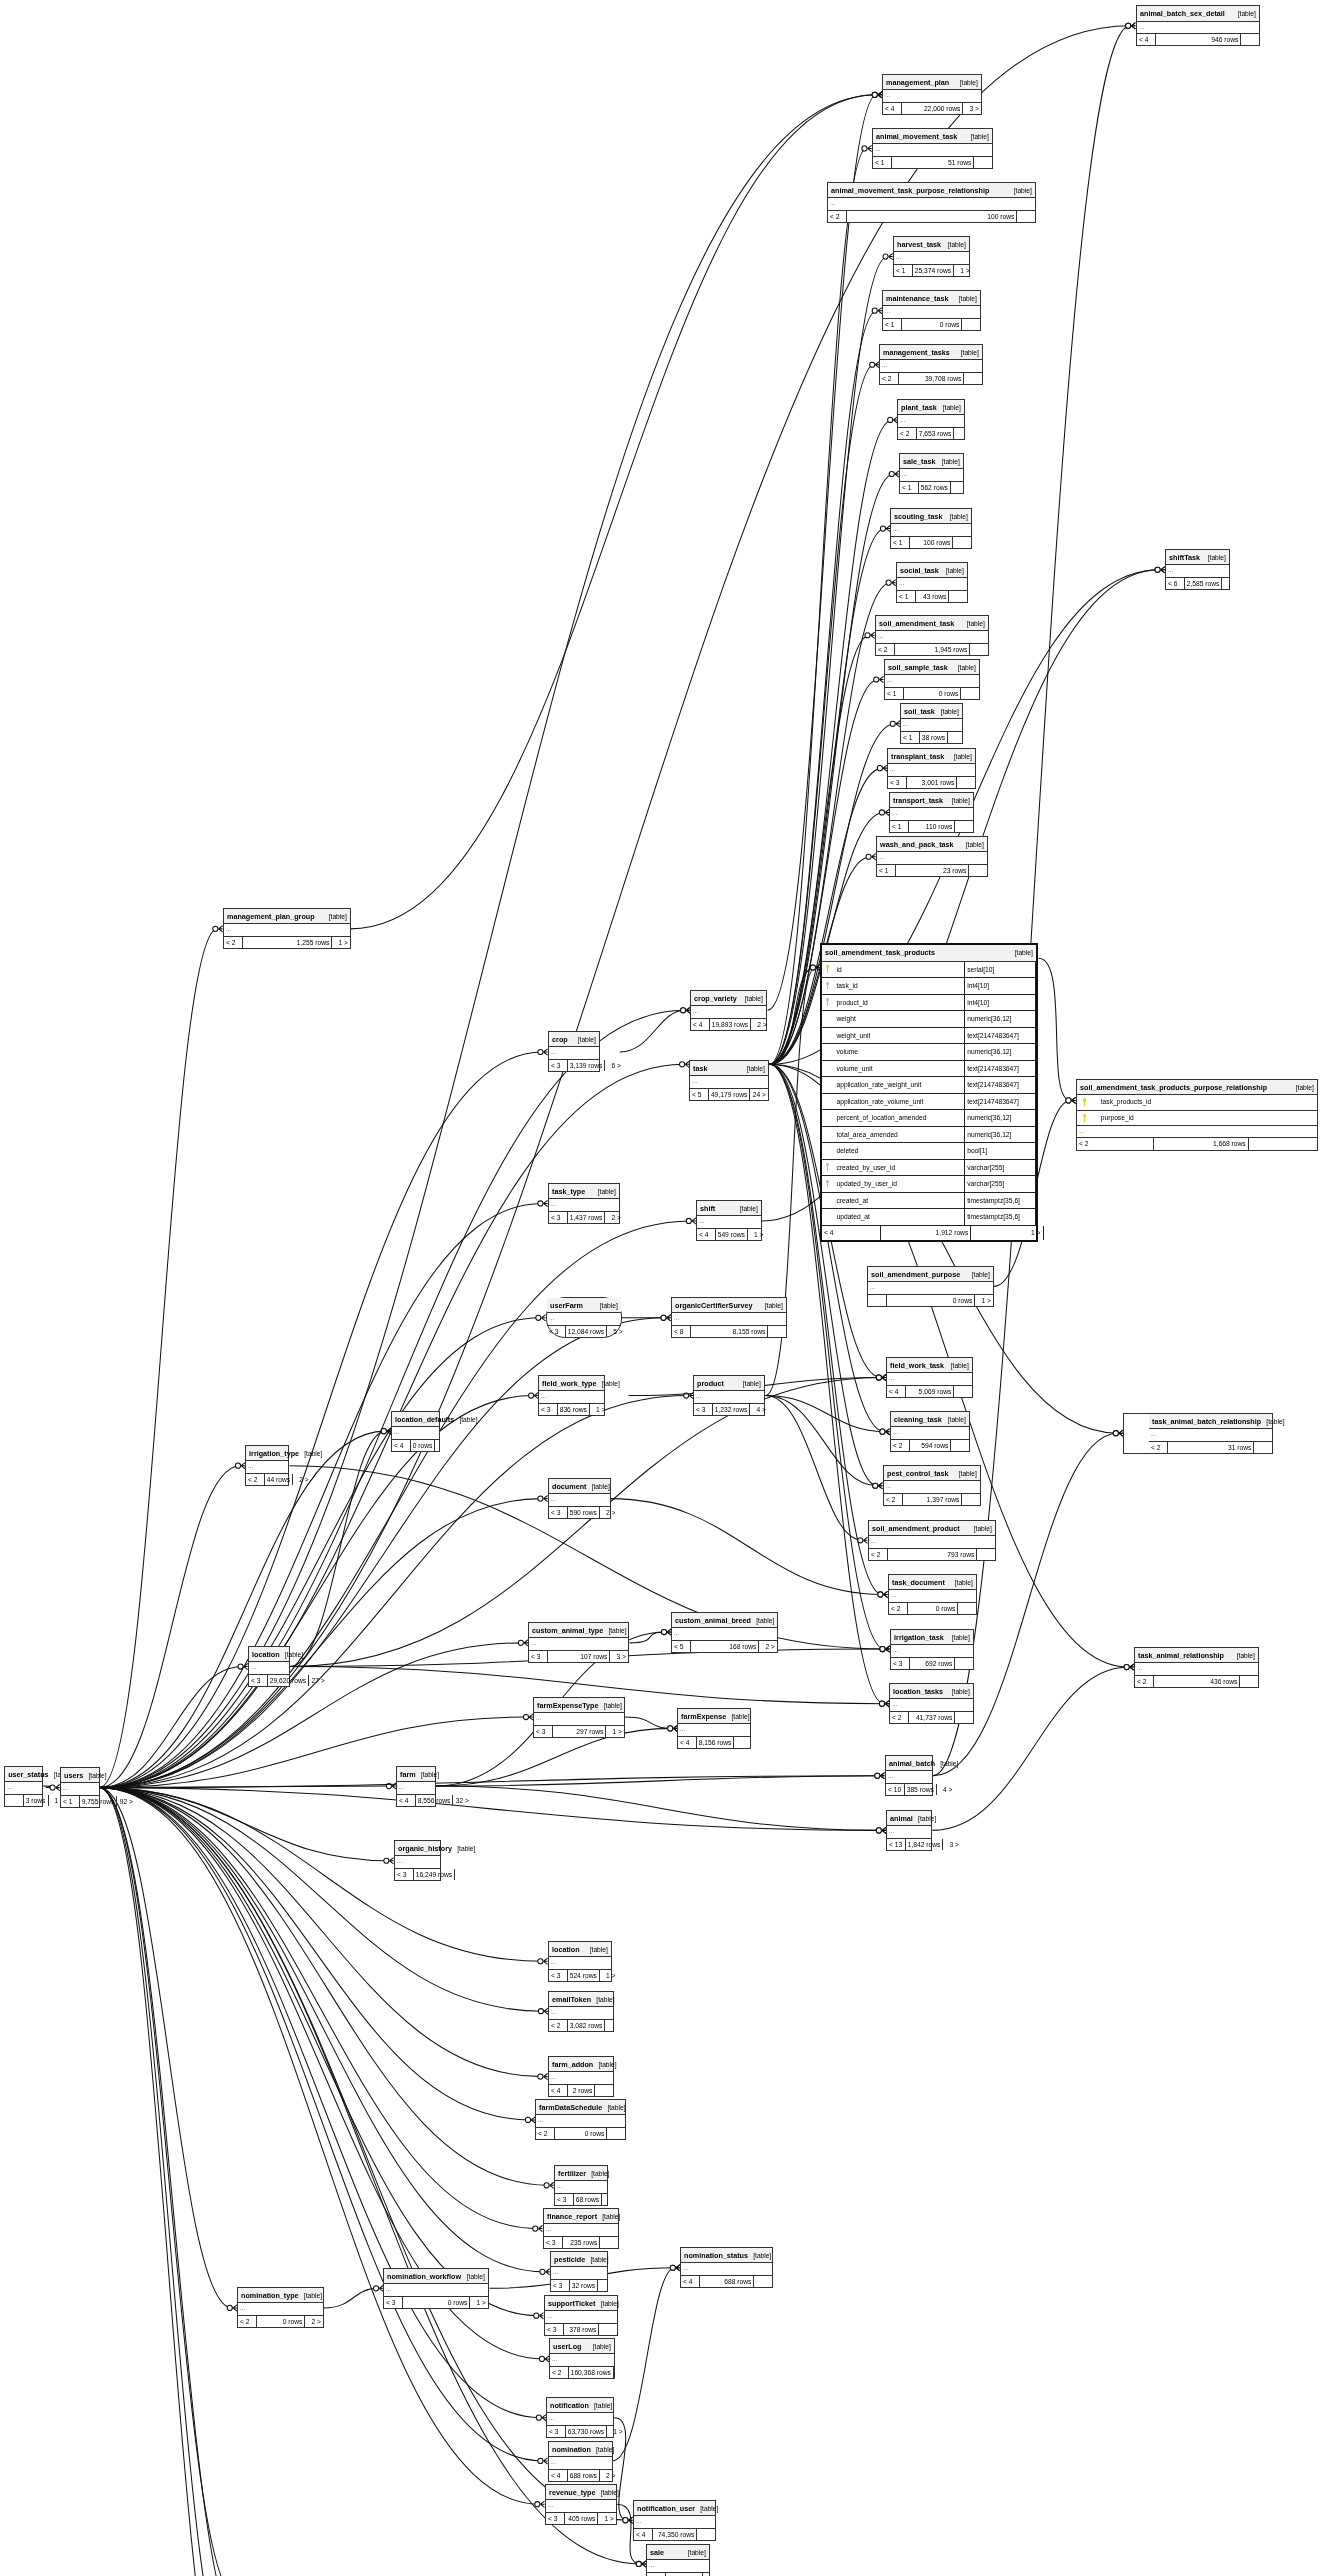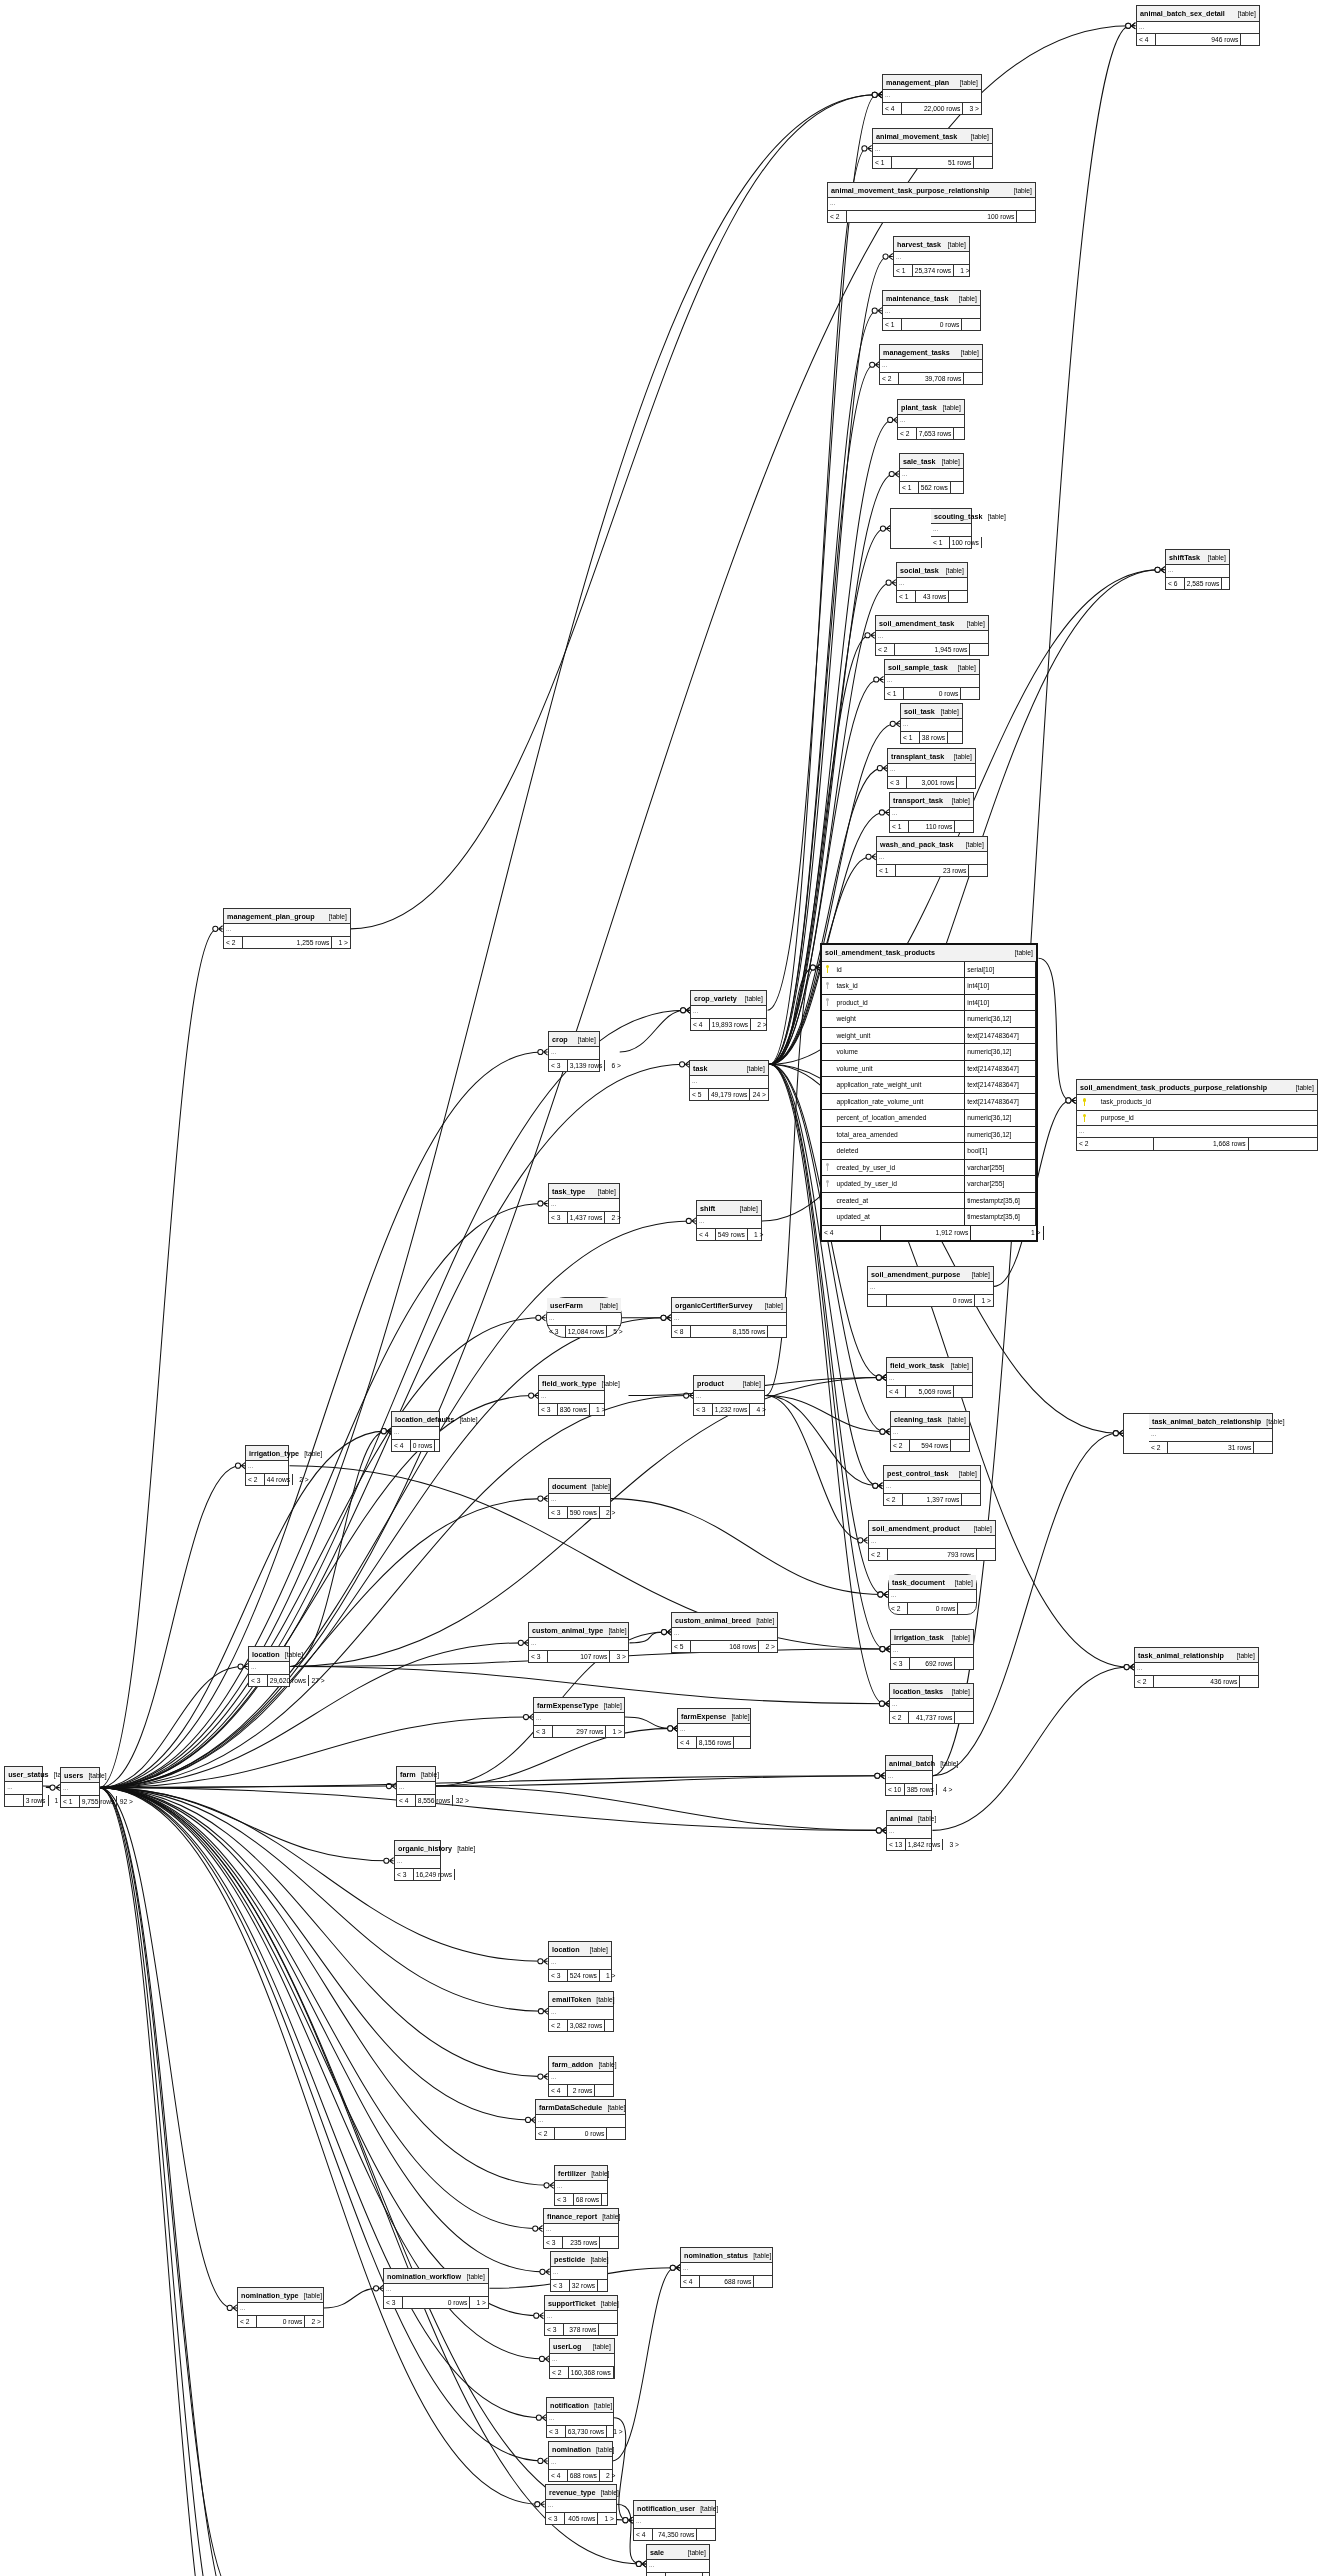--- a/index.html
+++ b/index.html
@@ -434,21 +434,21 @@
         <span class="nm">sale_task</span>
         <span class="kind">[table]</span>
       </div>
       <div class="ell">...</div>
       <div class="ft">
         <span class="p">&lt; 1</span>
         <span class="r">562 rows</span>
         <span class="c"></span>
       </div>
     </div>
-    <div class="tbl" style="left: 890px; top: 508px; width: 82px; padding-left: 40px;">
+    <div class="tbl" style="left: 890px; top: 508px; width: 82px;">
       <div class="hd">
         <span class="nm">scouting_task</span>
         <span class="kind">[table]</span>
       </div>
       <div class="ell">...</div>
       <div class="ft">
         <span class="p">&lt; 1</span>
         <span class="r">100 rows</span>
         <span class="c"></span>
       </div>
@@ -770,21 +770,21 @@
         <span class="nm">soil_amendment_product</span>
         <span class="kind">[table]</span>
       </div>
       <div class="ell">...</div>
       <div class="ft">
         <span class="p">&lt; 2</span>
         <span class="r">793 rows</span>
         <span class="c"></span>
       </div>
     </div>
-    <div class="tbl" style="left: 888px; top: 1574px; width: 89px; border-radius: 10px;">
+    <div class="tbl" style="left: 888px; top: 1574px; width: 89px;">
       <div class="hd">
         <span class="nm">task_document</span>
         <span class="kind">[table]</span>
       </div>
       <div class="ell">...</div>
       <div class="ft">
         <span class="p">&lt; 2</span>
         <span class="r">0 rows</span>
         <span class="c"></span>
       </div>

